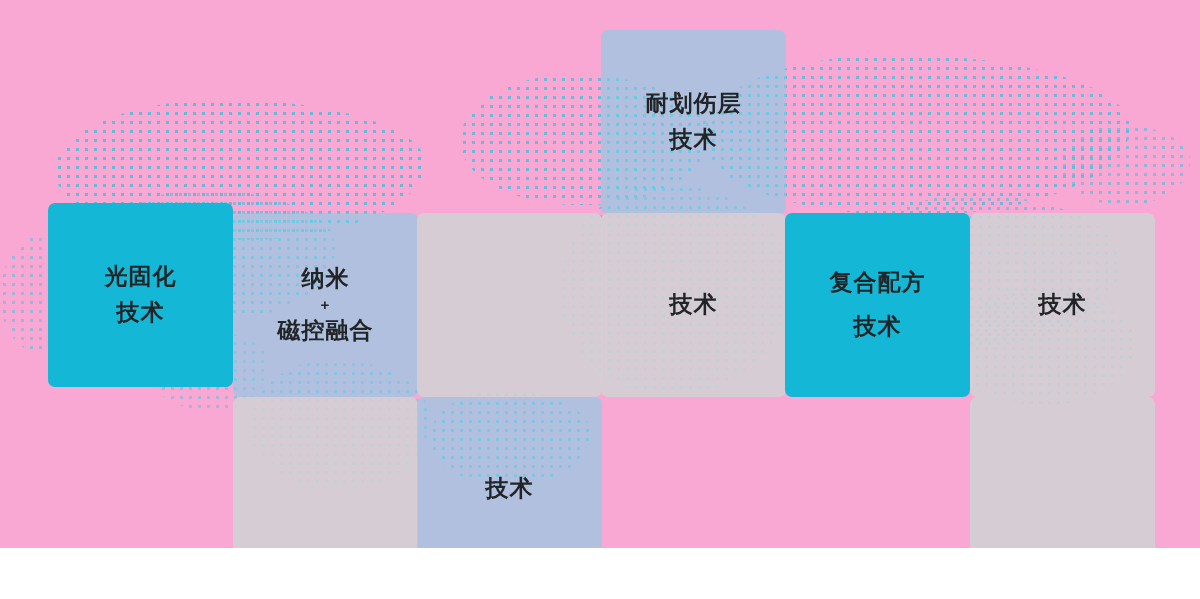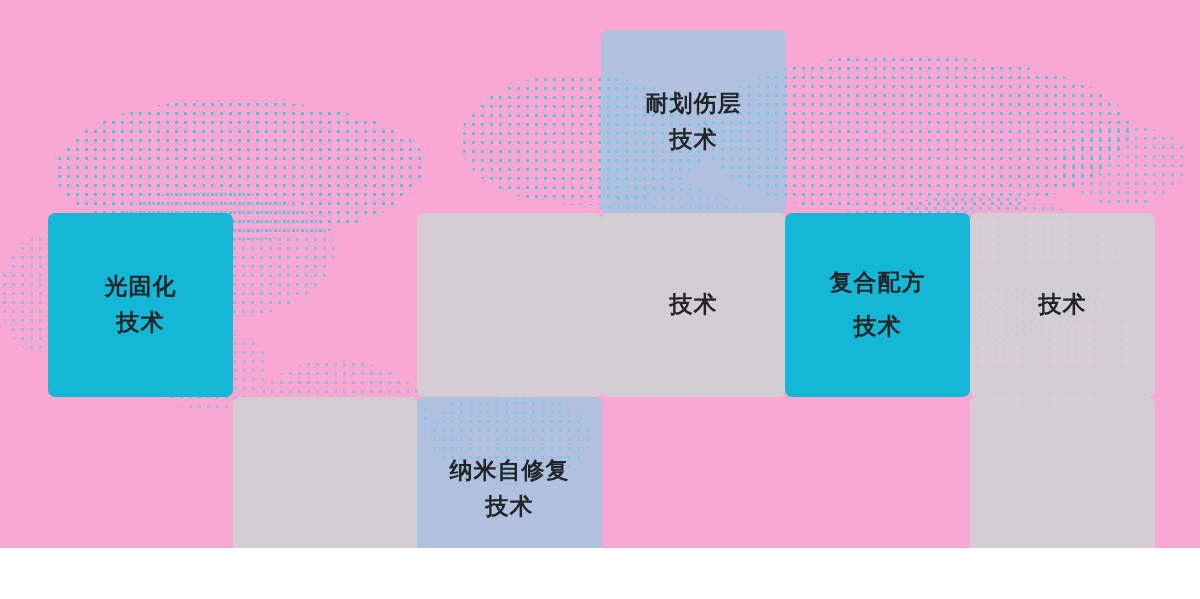--- a/index.html
+++ b/index.html
@@ -86,36 +86,40 @@
     <div class="dots d10"></div>
     <div class="dots d11"></div>
     <div class="dots d12"></div>
   </div>
 
   <div class="tiles-layer" id="tiles">
       <div class="tile light" style="left: 601px; top: 30px;">
         <div class="line">耐划伤层</div>
         <div class="line">技术</div>
       </div>
-      <div class="tile bright" style="left: 48px; top: 213px;">
+      <div class="tile bright" style="left: 48px; top: 203px;">
         <div class="line">光固化</div>
         <div class="line">技术</div>
+      </div>
+      <div class="tile light" style="left: 233px; top: 213px;">
+        <div class="line">纳米</div>
+        <div class="line plus">+</div>
+        <div class="line">磁控融合</div>
       </div>
       <div class="tile gray" style="left: 417px; top: 213px;"></div>
       <div class="tile gray" style="left: 601px; top: 213px;">
         <div class="line">技术</div>
       </div>
       <div class="tile bright" style="left: 785px; top: 213px; gap: 8px;">
         <div class="line">复合配方</div>
         <div class="line">技术</div>
       </div>
       <div class="tile gray" style="left: 970px; top: 213px;">
         <div class="line">技术</div>
       </div>
       <div class="tile gray" style="left: 233px; top: 397px;"></div>
       <div class="tile light" style="left: 417px; top: 397px;">
-        <div class="line">纳米自修复</div>
         <div class="line">技术</div>
       </div>
       <div class="tile gray" style="left: 970px; top: 397px;"></div>
     </div>
 
 </div>
 
 </body></html>

